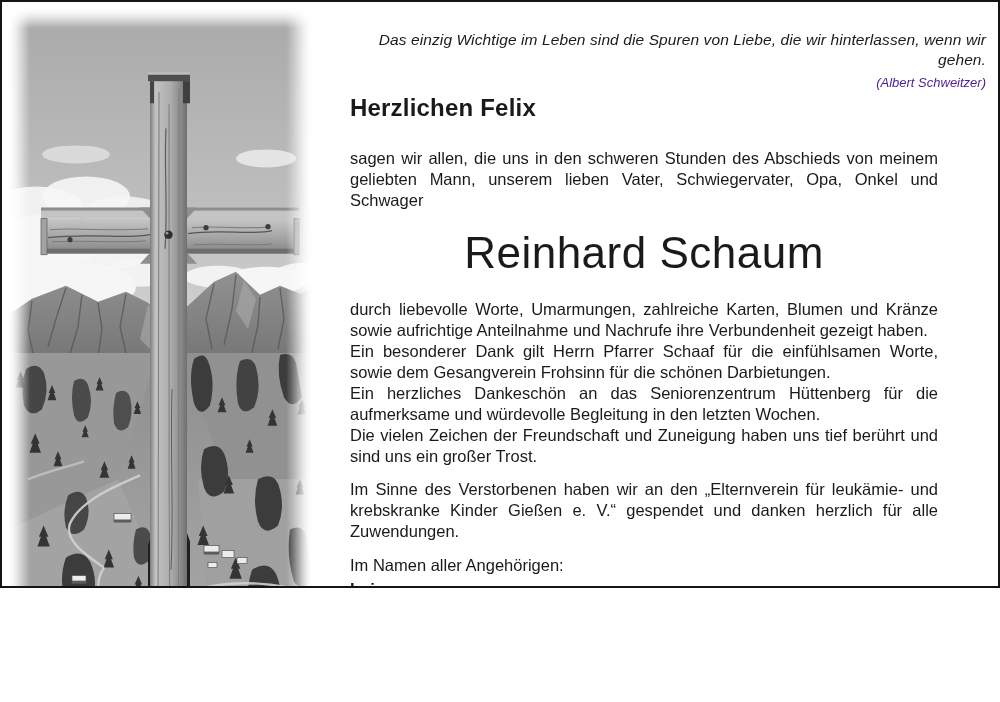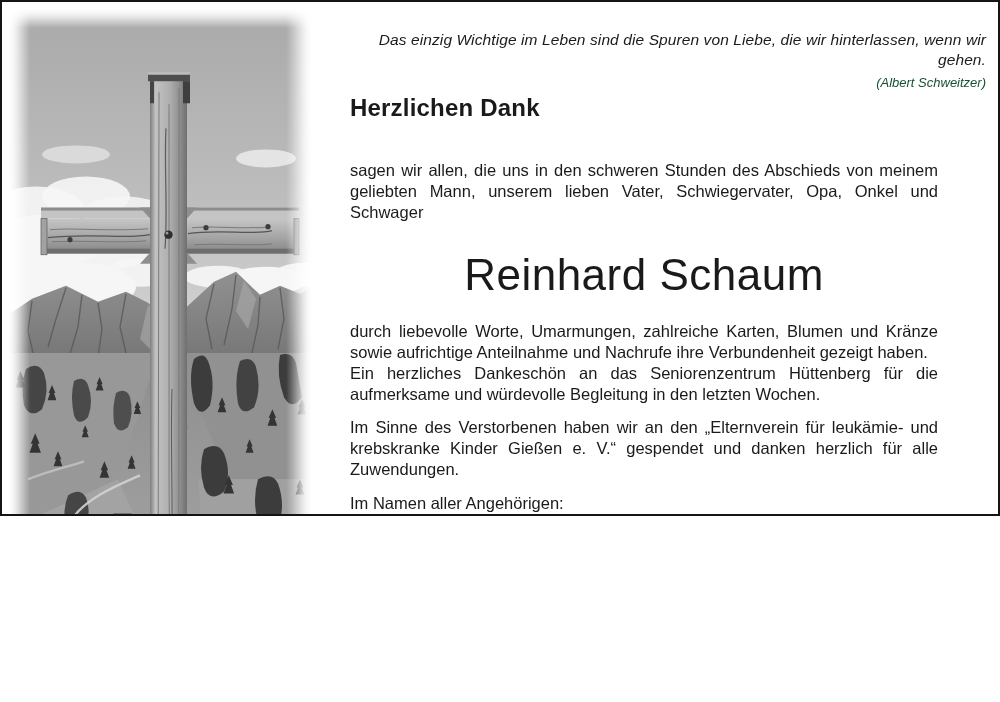--- a/index.html
+++ b/index.html
@@ -1,18 +1,18 @@
 <!DOCTYPE html>
 <html><head>
 <meta charset="utf-8">
 <style>
   html,body{margin:0;padding:0;background:#ffffff;}
   .page{
     position:relative;
-    width:1000px;height:516px;
+    width:1000px;height:588px;
     box-sizing:border-box;
     background:#ffffff;
     border:2px solid #141414;
     font-family:"Liberation Sans", sans-serif;
     color:#1a1a1a;
     overflow:hidden;
   }
   
   .photo{
     position:absolute;left:6px;top:6px;width:304px;height:690px;
@@ -26,32 +26,32 @@
       linear-gradient(to bottom,#ffffff 0px,rgba(255,255,255,0) 20px),
       linear-gradient(to top,#ffffff 2px,rgba(255,255,255,0) 34px);
     box-shadow:inset 0 0 16px 6px #ffffff;
   }
   
   .quote-block{
     position:absolute;left:328px;right:12px;top:28px;
     text-align:right;font-style:italic;
   }
   .quote-text{font-size:15.5px;line-height:20px;letter-spacing:0.1px;}
-  .quote-attribution{font-size:13px;line-height:18px;margin-top:4px;color:#14532d;}
+  .quote-attribution{font-size:13px;line-height:18px;margin-top:4px;color:#4c1d95;}
   .content{
     position:absolute;left:348px;top:0;width:588px;
   }
   .heading{
     margin-top:92px;
     font-size:24px;font-weight:700;line-height:28px;letter-spacing:0.2px;
   }
   .body-text{font-size:16.5px;line-height:21px;text-align:justify;}
-  .intro{margin-top:38px;}
+  .intro{margin-top:26px;}
   .deceased-name{
-    margin-top:28px;text-align:center;
+    margin-top:18px;text-align:center;
     font-size:44px;font-weight:400;line-height:48px;letter-spacing:0.5px;
   }
   .dates{
     margin-top:6px;text-align:center;font-size:20px;line-height:24px;
   }
   .dates .death{margin-left:16px;}
   .thanks{margin-top:22px;}
   .donation{margin-top:12px;}
   .family-intro{margin-top:10px;font-size:16.5px;line-height:21px;margin-top:13px;}
   .family-names{margin-top:2px;font-size:16.5px;font-weight:700;line-height:22.5px;}
@@ -291,30 +291,32 @@
     </svg>
     <div class="feather"></div>
   </div>
 
   <div class="quote-block">
     <div class="quote-text">Das einzig Wichtige im Leben sind die Spuren von Liebe, die wir hinterlassen, wenn wir gehen.</div>
     <div class="quote-attribution">(Albert Schweitzer)</div>
   </div>
 
   <div class="content">
-    <div class="heading">Herzlichen Dank</div>
+    <div class="heading">Herzlichen Felix</div>
 
     <div class="body-text intro">sagen wir allen, die uns in den schweren Stunden des Abschieds von meinem geliebten Mann, unserem lieben Vater, Schwiegervater, Opa, Onkel und Schwager</div>
 
     <div class="deceased-name">Reinhard Schaum</div>
 
 
     <div class="thanks">
       <div class="body-text">durch liebevolle Worte, Umarmungen, zahlreiche Karten, Blumen und Kränze sowie aufrichtige Anteilnahme und Nachrufe ihre Verbundenheit gezeigt haben.</div>
+      <div class="body-text">Ein besonderer Dank gilt Herrn Pfarrer Schaaf für die einfühlsamen Worte, sowie dem Gesangverein Frohsinn für die schönen Darbietungen.</div>
       <div class="body-text">Ein herzliches Dankeschön an das Seniorenzentrum Hüttenberg für die aufmerksame und würdevolle Begleitung in den letzten Wochen.</div>
+      <div class="body-text">Die vielen Zeichen der Freundschaft und Zuneigung haben uns tief berührt und sind uns ein großer Trost.</div>
     </div>
 
     <div class="body-text donation">Im Sinne des Verstorbenen haben wir an den „Elternverein für leukämie- und krebs­kranke Kinder Gießen e. V.“ gespendet und danken herzlich für alle Zuwendungen.</div>
 
     <div class="family-intro">Im Namen aller Angehörigen:</div>
 
     <div class="family-names">
       <div>Luise</div>
       <div>Herrn, Luisa,</div>
       <div>Anna und Ben, Andreas</div>

